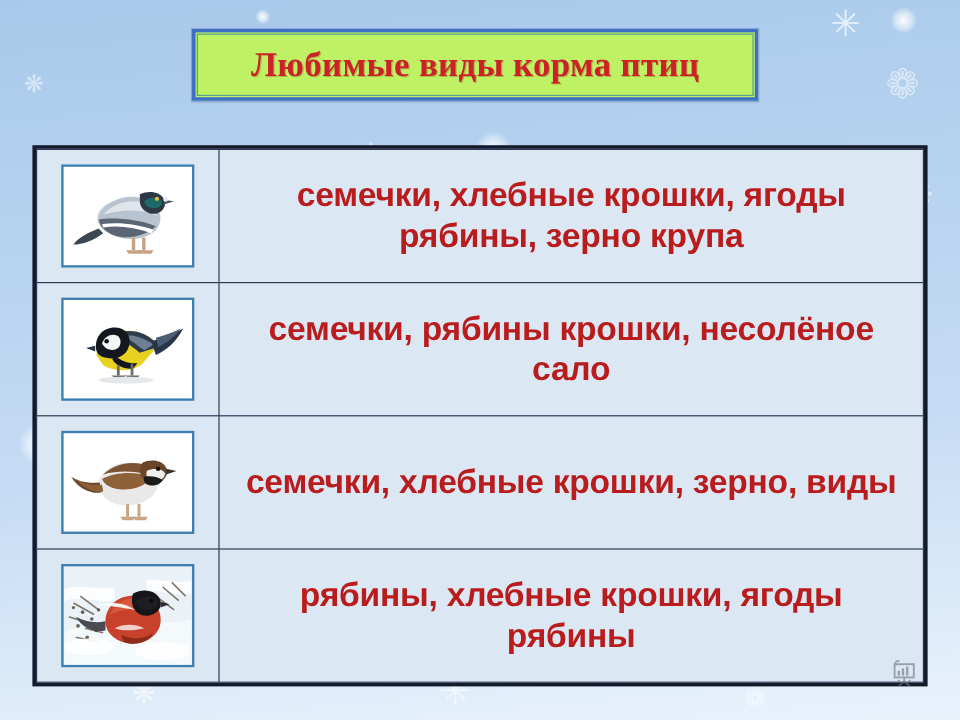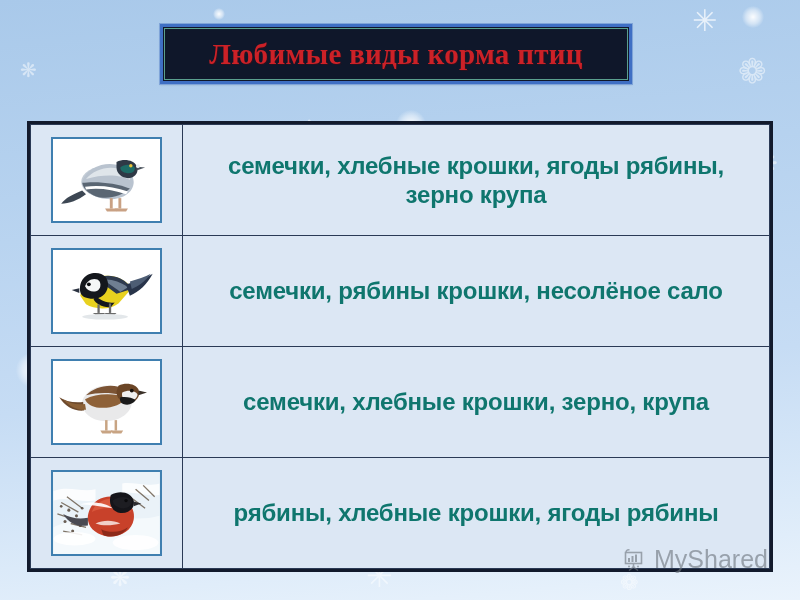--- a/index.html
+++ b/index.html
@@ -11,21 +11,21 @@
   
   .snow-layer{position:absolute;inset:0;pointer-events:none;overflow:hidden;}
   .dot{position:absolute;border-radius:50%;background:radial-gradient(circle,rgba(255,255,255,.95) 0%,rgba(255,255,255,.45) 45%,rgba(255,255,255,0) 72%);}
   .flake{position:absolute;color:rgba(255,255,255,.72);line-height:1;font-family:"DejaVu Sans",sans-serif;}
   .flake.soft{color:rgba(255,255,255,.5);}
 
   
   .title-box{
     position:absolute;left:160px;top:24px;width:472px;height:60px;
     box-sizing:border-box;
-    background:#0f172a;
+    background:#bef264;
     border:3px solid #3f6fc4;
     outline:1px solid #7fa4d8;
     box-shadow:0 0 0 1px #e9f1fb, 0 1px 2px rgba(0,0,0,.15);
     display:flex;align-items:center;justify-content:center;
   }
   .title-box::before{
     content:"";position:absolute;inset:1px;border:1px solid #5a9f8e;pointer-events:none;
   }
   .title-text{
     font-family:"Liberation Serif",serif;
@@ -50,21 +50,21 @@
     vertical-align:middle;
   }
   table.feed td.img-cell{
     width:151px;text-align:center;padding:0;
   }
   table.feed td.txt-cell{
     padding:4px 18px;text-align:center;
   }
   .feed-text{
     font-family:"Liberation Sans",sans-serif;
-    font-weight:bold;font-size:24px;line-height:1.22;color:#0f766e;
+    font-weight:bold;font-size:28px;line-height:1.22;color:#b91c1c;
     letter-spacing:-.2px;
   }
 
   
   .pic{
     width:111px;height:86px;margin:0 auto;position:relative;
     border:2px solid #3f7fb0;background:#ffffff;overflow:hidden;
     box-sizing:border-box;
   }
   .pic.snowbg{background:linear-gradient(160deg,#e8f1f8 0%,#dfeaf4 40%,#eef5fb 100%);}
@@ -187,21 +187,21 @@
               <circle cx="82" cy="31" r="2" fill="#14100c"></circle>
               <path d="M89 31 L98 33 L89 36 Z" fill="#3b3128"></path>
               <rect x="54" y="62" width="2.6" height="11" fill="#c8a483"></rect>
               <rect x="64" y="62" width="2.6" height="11" fill="#c8a483"></rect>
               <path d="M49 73 L62 73 L60 76 L51 76 Z" fill="#c8a483"></path>
               <path d="M60 73 L73 73 L71 76 L62 76 Z" fill="#c8a483"></path>
             </svg>
           </div>
         </td>
         <td class="txt-cell">
-          <div class="feed-text">семечки, хлебные крошки, зерно, крупа</div>
+          <div class="feed-text">семечки, хлебные крошки, зерно, виды</div>
         </td>
       </tr>
 
       <tr>
         <td class="img-cell">
           <div class="pic snowbg">
             <svg viewBox="0 0 111 86" aria-hidden="true">
               <rect width="111" height="86" fill="#eaf2f8"></rect>
               <path d="M0 58 C18 48 36 54 54 50 C74 46 92 52 111 46 L111 86 L0 86 Z" fill="#f4f9fc"></path>
               <path d="M0 20 C16 14 30 22 44 18 L44 30 C28 32 14 26 0 30 Z" fill="#ffffff" opacity=".85"></path>
@@ -249,14 +249,13 @@
     <rect x="6" y="11" width="2" height="4" fill="#6f7780"></rect>
     <rect x="9.5" y="9" width="2" height="6" fill="#6f7780"></rect>
     <rect x="13" y="7.5" width="2" height="7.5" fill="#6f7780"></rect>
     <path d="M4 5.5 C4 3 6 2.2 7.5 3.2" fill="none" stroke="#6f7780" stroke-width="1.5"></path>
     <path d="M11.5 16.5 L11.5 20" stroke="#6f7780" stroke-width="1.5"></path>
     <path d="M7 23.5 L11.5 20 L16 23.5" fill="none" stroke="#6f7780" stroke-width="1.5"></path>
     <circle cx="7" cy="19.5" r="1" fill="#6f7780"></circle>
     <circle cx="11.5" cy="19.5" r="1" fill="#6f7780"></circle>
     <circle cx="16" cy="19.5" r="1" fill="#6f7780"></circle>
   </svg>
-  <span class="wm-text">MyShared</span>
 </div>
 
 </body></html>

